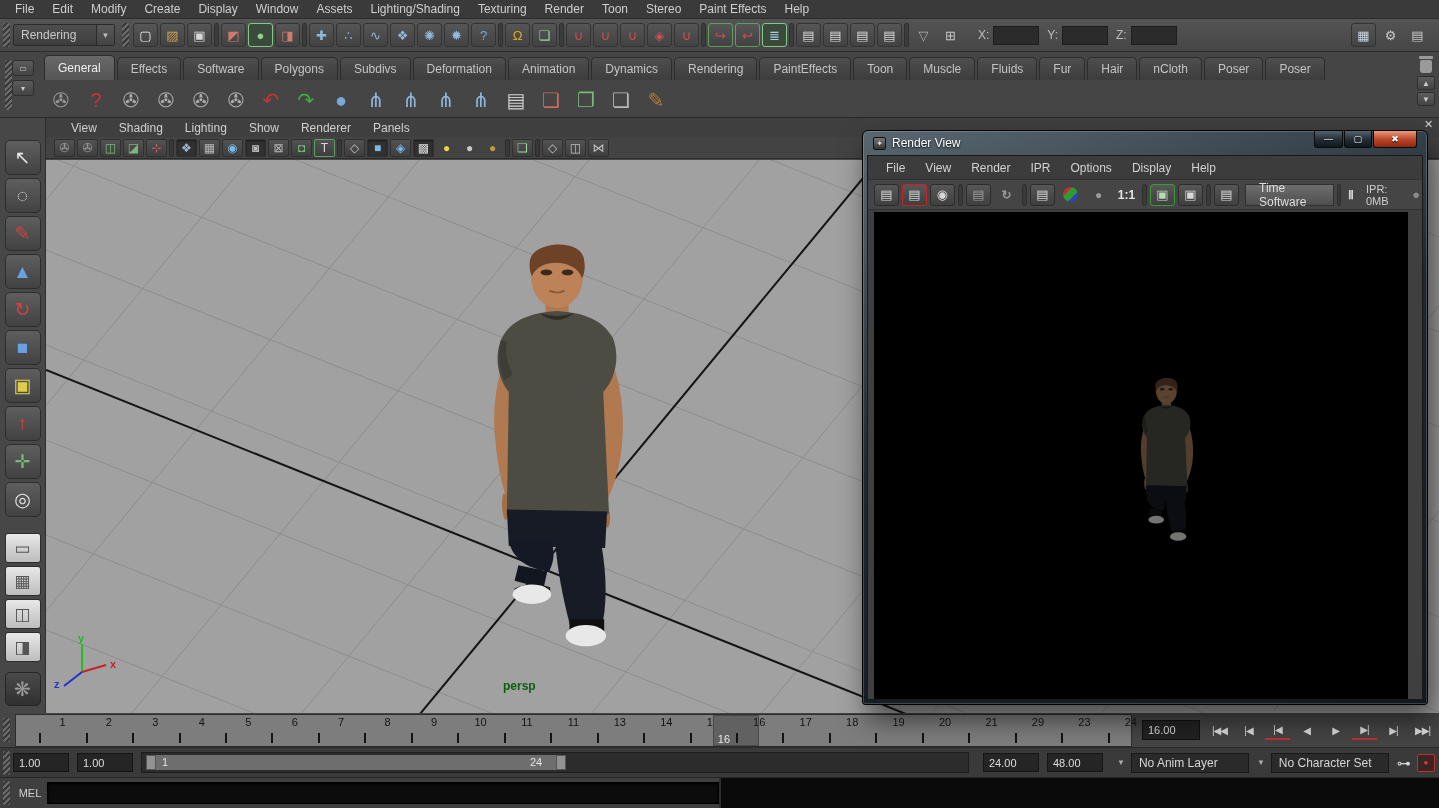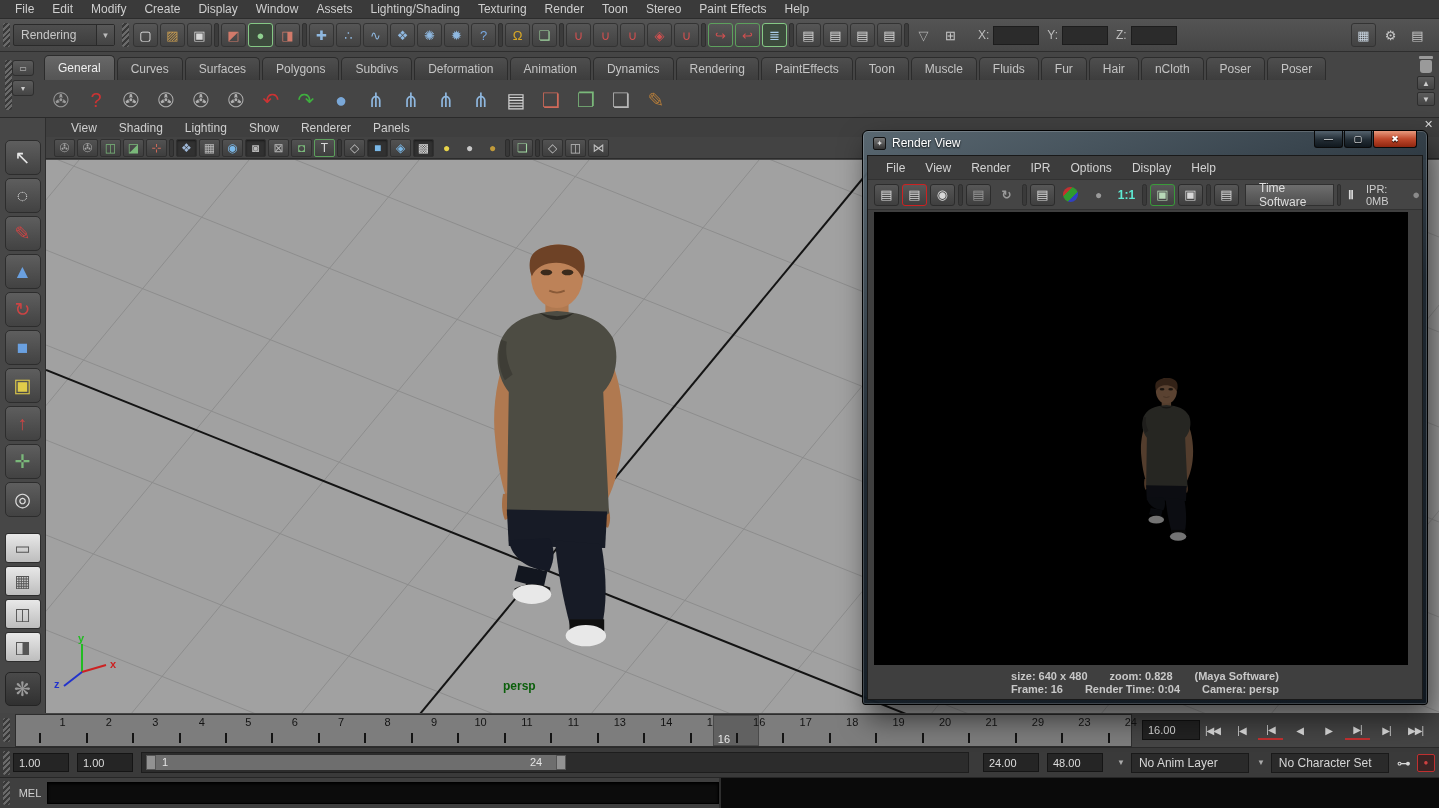--- a/index.html
+++ b/index.html
@@ -134,21 +134,21 @@
 
   
   #timeline { left:0; top:713px; width:1439px; height:35px; background:#454545; border-bottom:1px solid #2a2a2a;
               display:flex; align-items:center; }
   #ruler { width:1117px; height:33px; margin-left:2px; background:#7d7d7d; border:1px solid #2d2d2d; display:flex; flex:0 0 auto; }
   .frame { flex:1; position:relative; font-size:11px; color:#141414; text-align:center; cursor:pointer; }
   .frame .flabel { position:absolute; top:1px; width:100%; }
   .frame .ftick { position:absolute; bottom:3px; left:50%; width:2px; height:10px; background:#141414; }
   .frame.current { background:#616161; box-shadow:inset 0 0 0 1px #4a4a4a; }
   .frame.current .fsub { position:absolute; bottom:1px; left:5px; font-size:11px; color:#e8e8e8; }
-  #timefield { width:58px; height:20px; margin:0 0 0 10px; background:#222; border:1px solid #111;
+  #timefield { width:58px; height:20px; margin:0 7px 0 10px; background:#222; border:1px solid #111;
                color:#ddd; font-size:11px; padding:0 5px; flex:0 0 auto; }
   #playback { display:flex; align-items:center; gap:4px; }
   .pb { min-width:25px; height:20px; display:flex; align-items:center; justify-content:center;
         font-size:10px; color:#dcdcdc; letter-spacing:-1px; cursor:pointer; }
   .pb.key { border-bottom:2px solid #c03030; }
 
   
   #rangerow { left:0; top:748px; width:1439px; height:30px; background:#3a3a3a; border-bottom:1px solid #262626;
               display:flex; align-items:center; }
   .rfield { width:56px; height:19px; background:#252525; border:1px solid #151515; color:#ddd; font-size:11px;
@@ -400,22 +400,22 @@
 
 <div id="shelf" class="abs">
   <span id="shelf-grip" class="grip abs"></span>
   <div id="shelf-minis" class="abs">
     <span class="shelf-mini">▭</span>
     <span class="shelf-mini">▾</span>
   </div>
   <div id="shelf-tabs" class="abs">
 
   <span class="stab active">General</span>
-      <span class="stab">Curves</span>
-      <span class="stab">Surfaces</span>
+      <span class="stab">Effects</span>
+      <span class="stab">Software</span>
       <span class="stab">Polygons</span>
       <span class="stab">Subdivs</span>
       <span class="stab">Deformation</span>
       <span class="stab">Animation</span>
       <span class="stab">Dynamics</span>
       <span class="stab">Rendering</span>
       <span class="stab">PaintEffects</span>
       <span class="stab">Toon</span>
       <span class="stab">Muscle</span>
       <span class="stab">Fluids</span>
@@ -790,21 +790,21 @@
 
           <span class="rvicon rgb">
             <i style="font-style:normal"></i>
           </span>
 
           <span class="rvicon flat">
             <i style="font-style: normal; color: rgb(154, 154, 154);">●</i>
           </span>
 
           <span class="rvicon flat">
-            <i style="font-style: normal; color: #5eead4;">1:1</i>
+            <i style="font-style: normal; color: #e5e5e5;">1:1</i>
           </span>
 
           <span class="rvicon sep">
             <i style="font-style:normal"></i>
           </span>
 
           <span class="rvicon green-border">
             <i style="font-style: normal; color: rgb(184, 216, 184);">▣</i>
           </span>
 
@@ -823,32 +823,20 @@
       <span id="rv-renderer">Time Software</span>
       <span class="rvicon sep"></span>
       <span id="rv-pause">Ⅱ</span>
       <span id="rv-iprlabel">IPR: 0MB</span>
       <span id="rv-iprdot">●</span>
     </div>
     <div id="rv-canvas">
       <svg id="char-render" viewBox="0 0 210 440">
         <use href="#sym-character"></use>
       </svg>
-    </div>
-    <div id="rv-info">
-      <div class="rv-info-row">
-        <span>size: 640 x 480</span>
-        <span>zoom: 0.828</span>
-        <span>(Maya Software)</span>
-      </div>
-      <div class="rv-info-row">
-        <span>Frame: 16</span>
-        <span>Render Time: 0:04</span>
-        <span>Camera: persp</span>
-      </div>
     </div>
   </div>
 </div>
 
 <div id="timeline" class="abs">
   <span class="grip"></span>
   <div id="ruler">
 
       <span class="frame">
         <span class="flabel">1</span>

